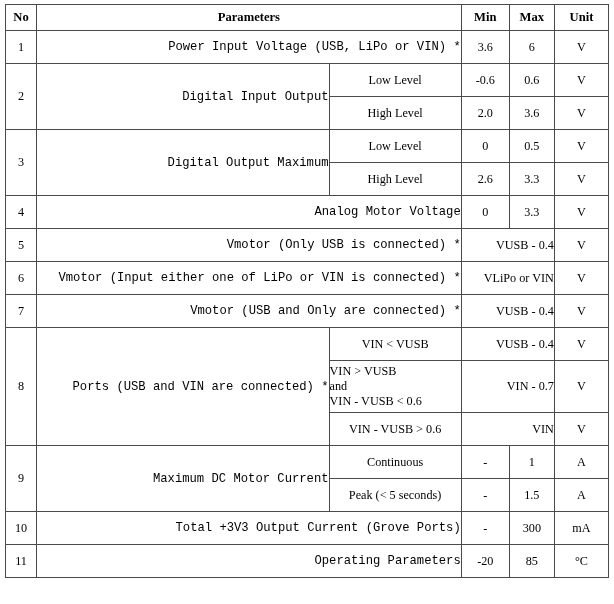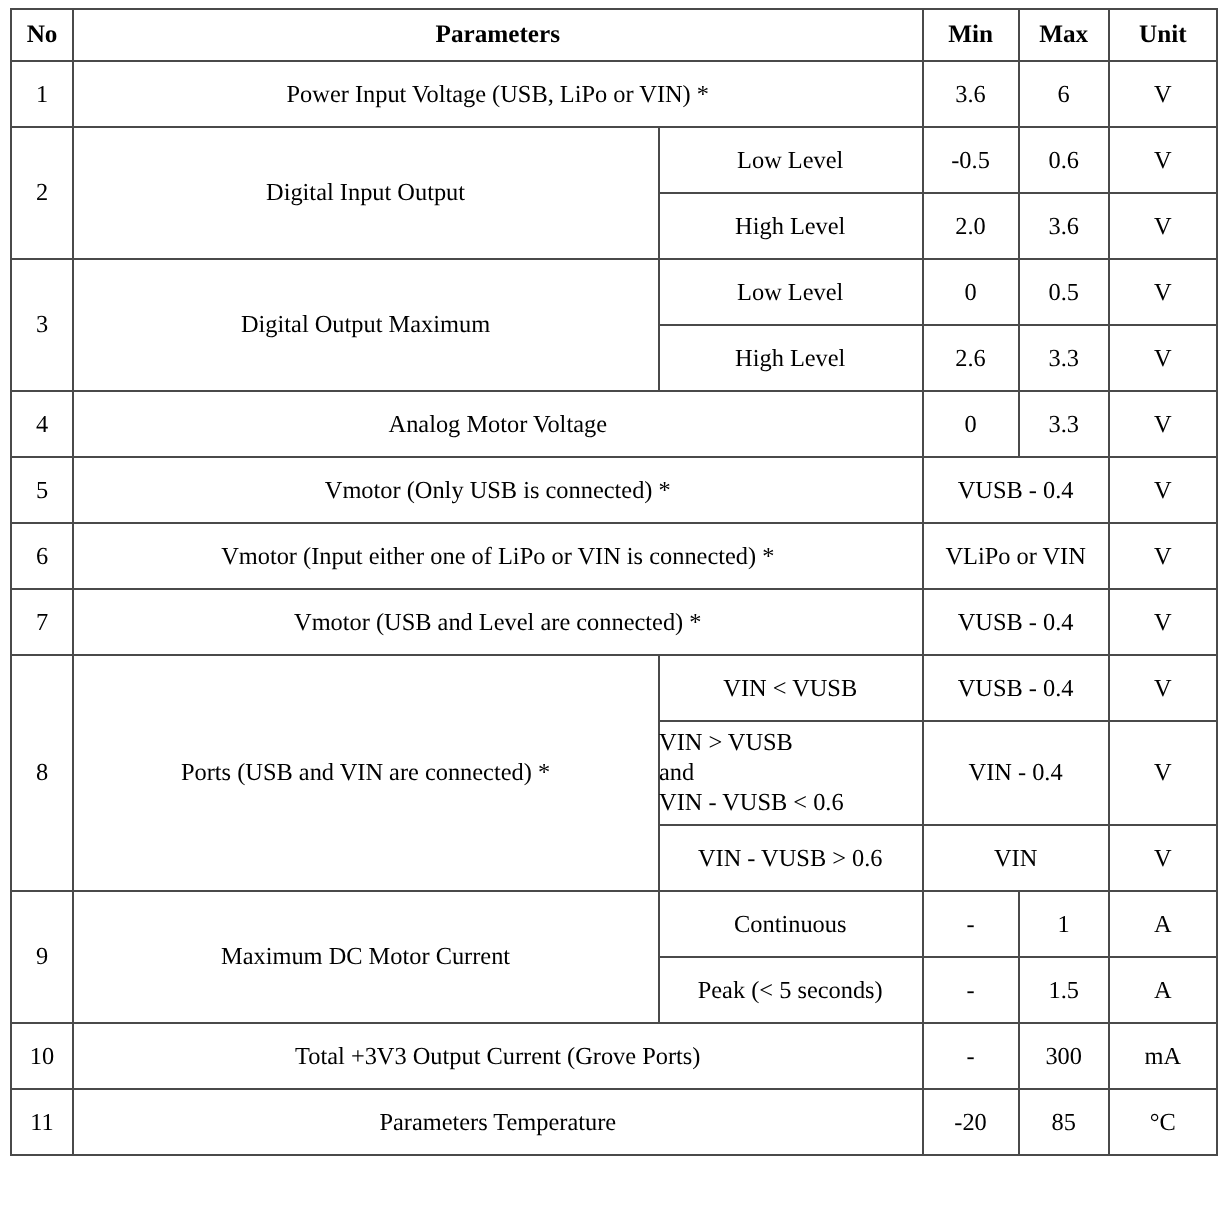--- a/index.html
+++ b/index.html
@@ -35,22 +35,23 @@
     background: #c9c9c9;
     font-weight: bold;
     text-align: center;
     height: 25px;
     font-size: 12.6px;
   }
   .cell-center {
     text-align: center;
   }
   .cell-left {
-    text-align: center;
+    text-align: right;
     padding-left: 7px;
+    font-family: Liberation Mono, monospace;
   }
   .rowh {
     height: 33px;
   }
   .rowh-tall {
     height: 52px;
   }
   .no-col {
     width: 31px;
   }
@@ -63,21 +64,21 @@
   .min-col {
     width: 48px;
   }
   .max-col {
     width: 45px;
   }
   .unit-col {
     width: 54px;
   }
   .merged-span {
-    text-align: center;
+    text-align: right;
     margin-top: 24px;
   }
   .multiline {
     line-height: 1.25;
     text-align: left;
   }
 </style>
 </head>
 <body>
 
@@ -107,21 +108,21 @@
         <td class="cell-left" colspan="2">Power Input Voltage (USB, LiPo or VIN) *</td>
         <td class="cell-center">3.6</td>
         <td class="cell-center">6</td>
         <td class="cell-center">V</td>
       </tr>
 
       <tr class="rowh">
         <td class="cell-center" rowspan="2">2</td>
         <td class="cell-left" rowspan="2">Digital Input Output</td>
         <td class="cell-center">Low Level</td>
-        <td class="cell-center">-0.5</td>
+        <td class="cell-center">-0.6</td>
         <td class="cell-center">0.6</td>
         <td class="cell-center">V</td>
       </tr>
 
       <tr class="rowh">
         <td class="cell-center">High Level</td>
         <td class="cell-center">2.0</td>
         <td class="cell-center">3.6</td>
         <td class="cell-center">V</td>
       </tr>
@@ -159,40 +160,40 @@
 
       <tr class="rowh">
         <td class="cell-center">6</td>
         <td class="cell-left" colspan="2">Vmotor (Input either one of LiPo or VIN is connected) *</td>
         <td class="merged-span" colspan="2">VLiPo or VIN</td>
         <td class="cell-center">V</td>
       </tr>
 
       <tr class="rowh">
         <td class="cell-center">7</td>
-        <td class="cell-left" colspan="2">Vmotor (USB and Level are connected) *</td>
+        <td class="cell-left" colspan="2">Vmotor (USB and Only are connected) *</td>
         <td class="merged-span" colspan="2">VUSB - 0.4</td>
         <td class="cell-center">V</td>
       </tr>
 
       <tr class="rowh">
         <td class="cell-center" rowspan="3">8</td>
         <td class="cell-left" rowspan="3">Ports (USB and VIN are connected) *</td>
         <td class="cell-center">VIN &lt; VUSB</td>
         <td class="merged-span" colspan="2">VUSB - 0.4</td>
         <td class="cell-center">V</td>
       </tr>
 
       <tr class="rowh-tall">
         <td class="multiline">
           <div>VIN &gt; VUSB</div>
           <div>and</div>
           <div>VIN - VUSB &lt; 0.6</div>
         </td>
-        <td class="merged-span" colspan="2">VIN - 0.4</td>
+        <td class="merged-span" colspan="2">VIN - 0.7</td>
         <td class="cell-center">V</td>
       </tr>
 
       <tr class="rowh">
         <td class="cell-center">VIN - VUSB &gt; 0.6</td>
         <td class="merged-span" colspan="2">VIN</td>
         <td class="cell-center">V</td>
       </tr>
 
       <tr class="rowh">
@@ -214,21 +215,21 @@
       <tr class="rowh">
         <td class="cell-center">10</td>
         <td class="cell-left" colspan="2">Total +3V3 Output Current (Grove Ports)</td>
         <td class="cell-center">-</td>
         <td class="cell-center">300</td>
         <td class="cell-center">mA</td>
       </tr>
 
       <tr class="rowh">
         <td class="cell-center">11</td>
-        <td class="cell-left" colspan="2">Parameters Temperature</td>
+        <td class="cell-left" colspan="2">Operating Parameters</td>
         <td class="cell-center">-20</td>
         <td class="cell-center">85</td>
         <td class="cell-center">°C</td>
       </tr>
 
     </tbody>
   </table>
 </div>
 
 </body></html>

